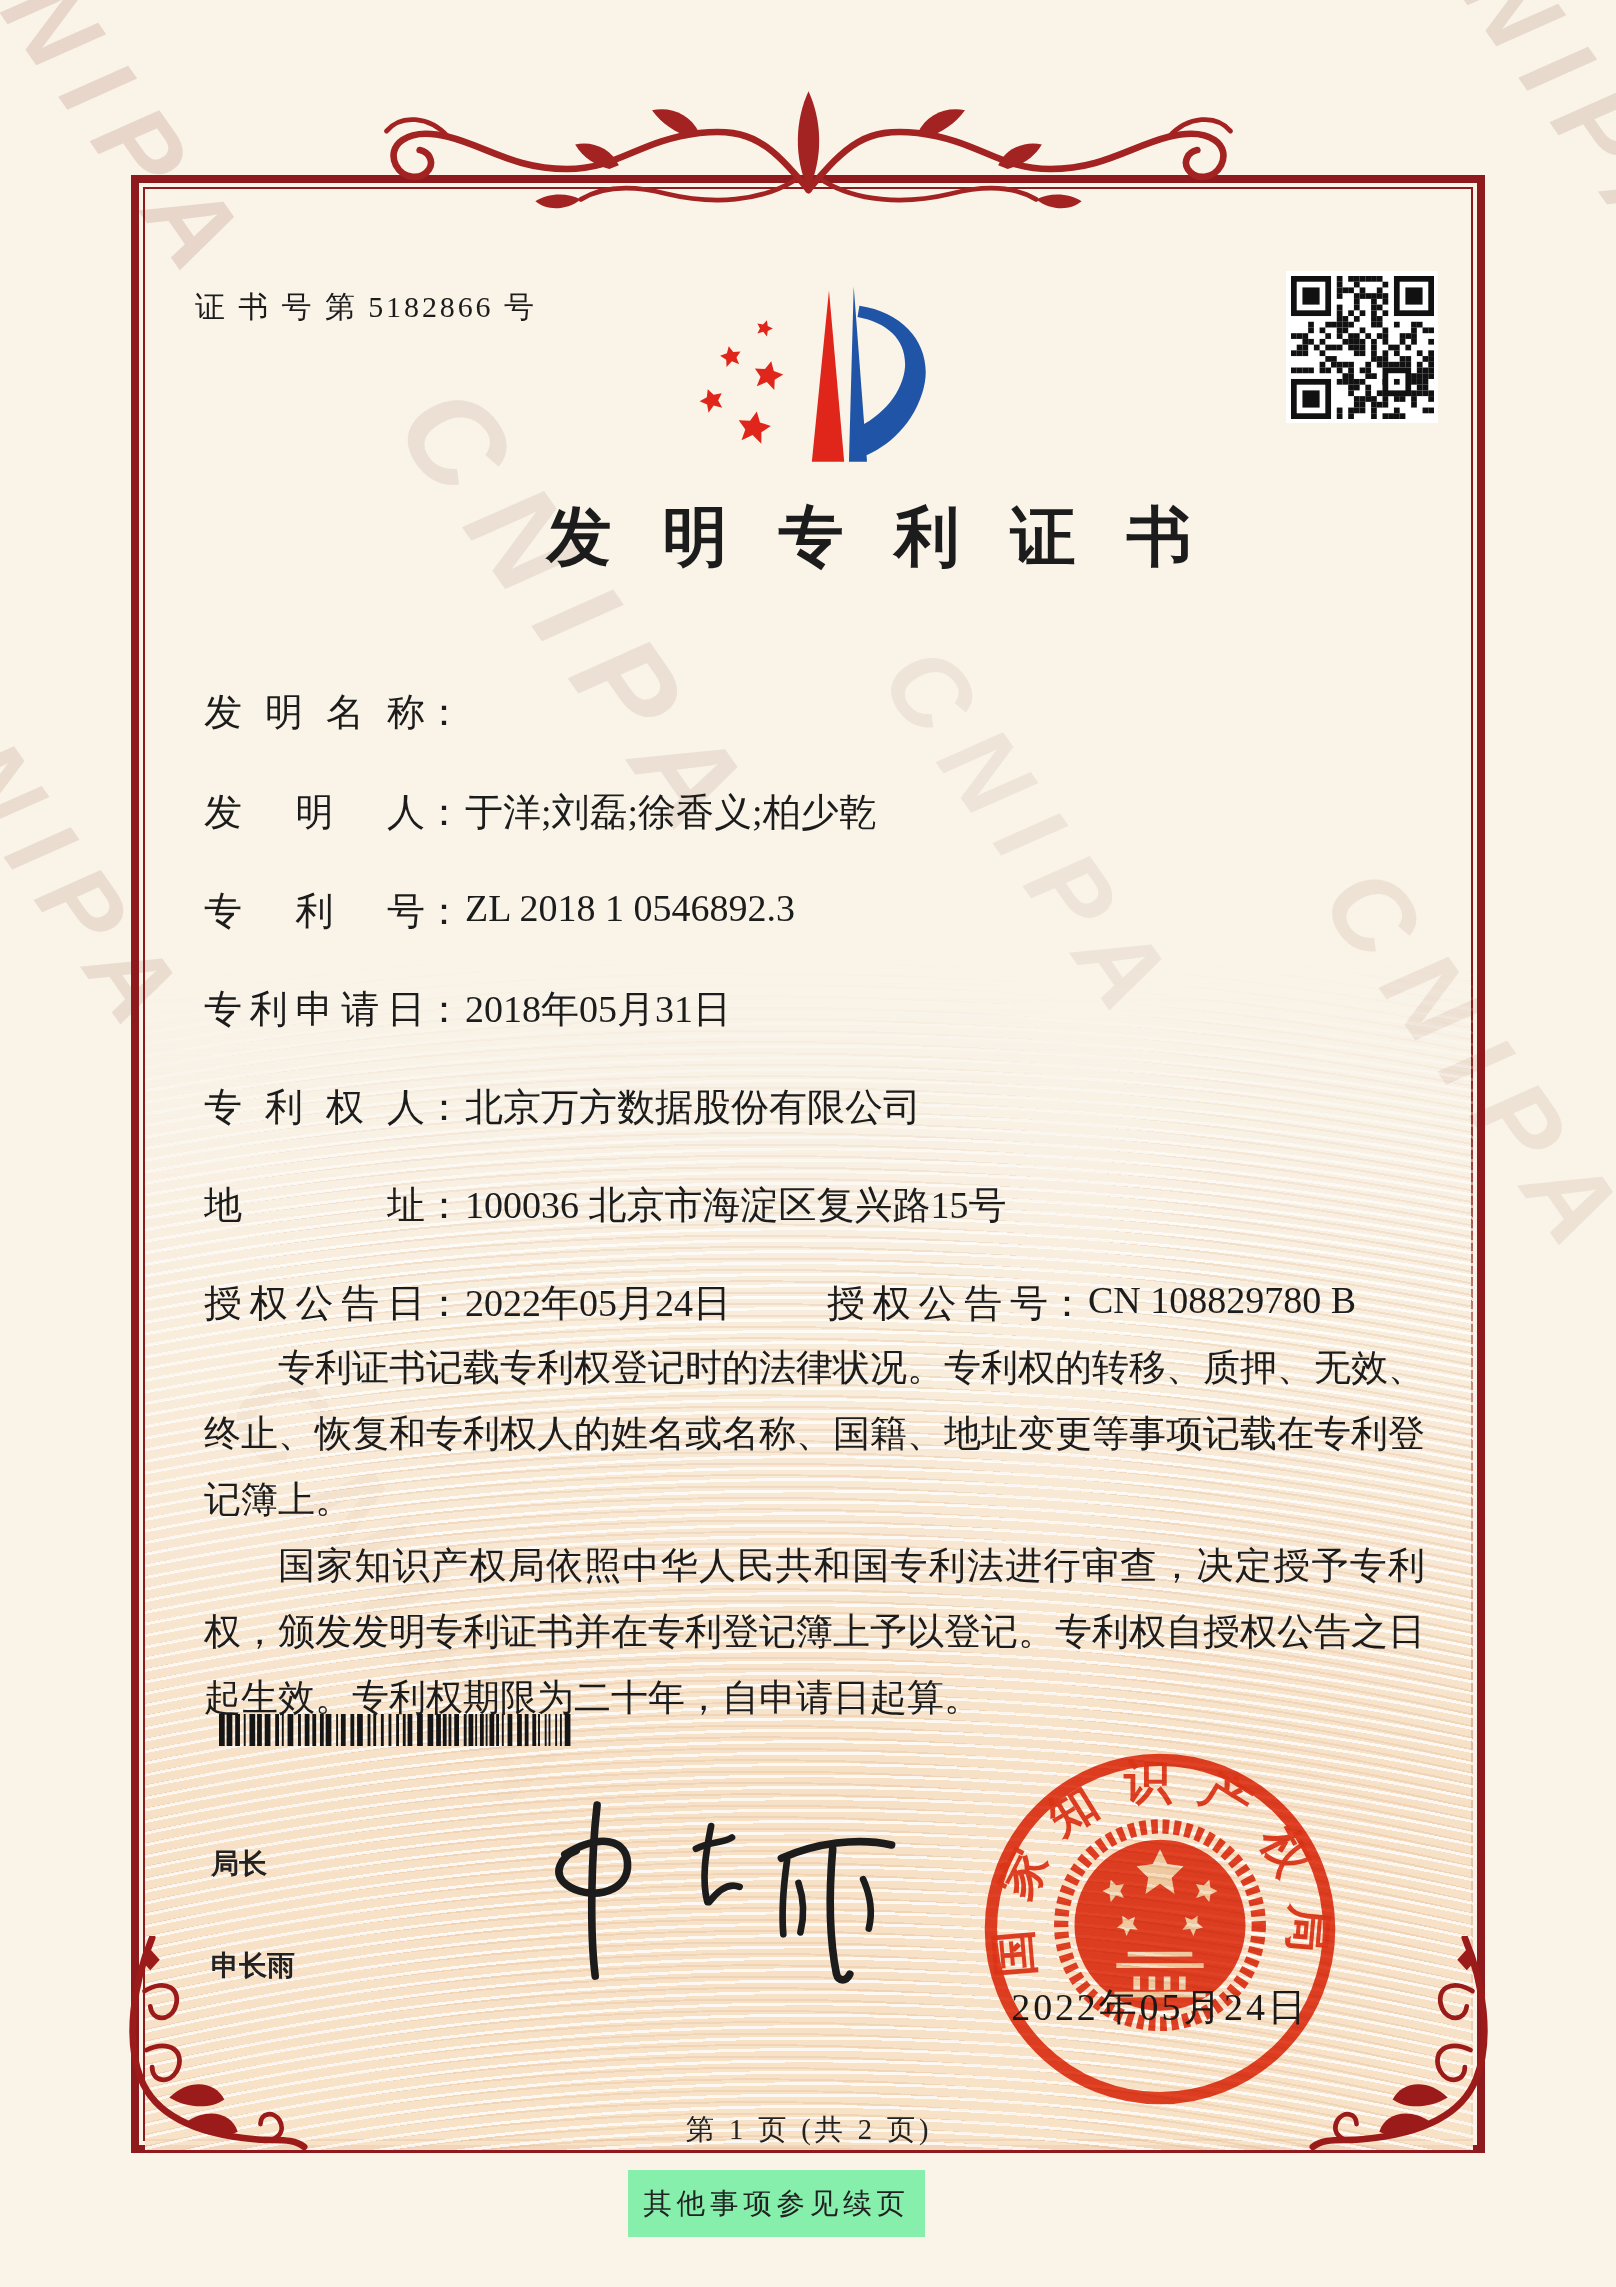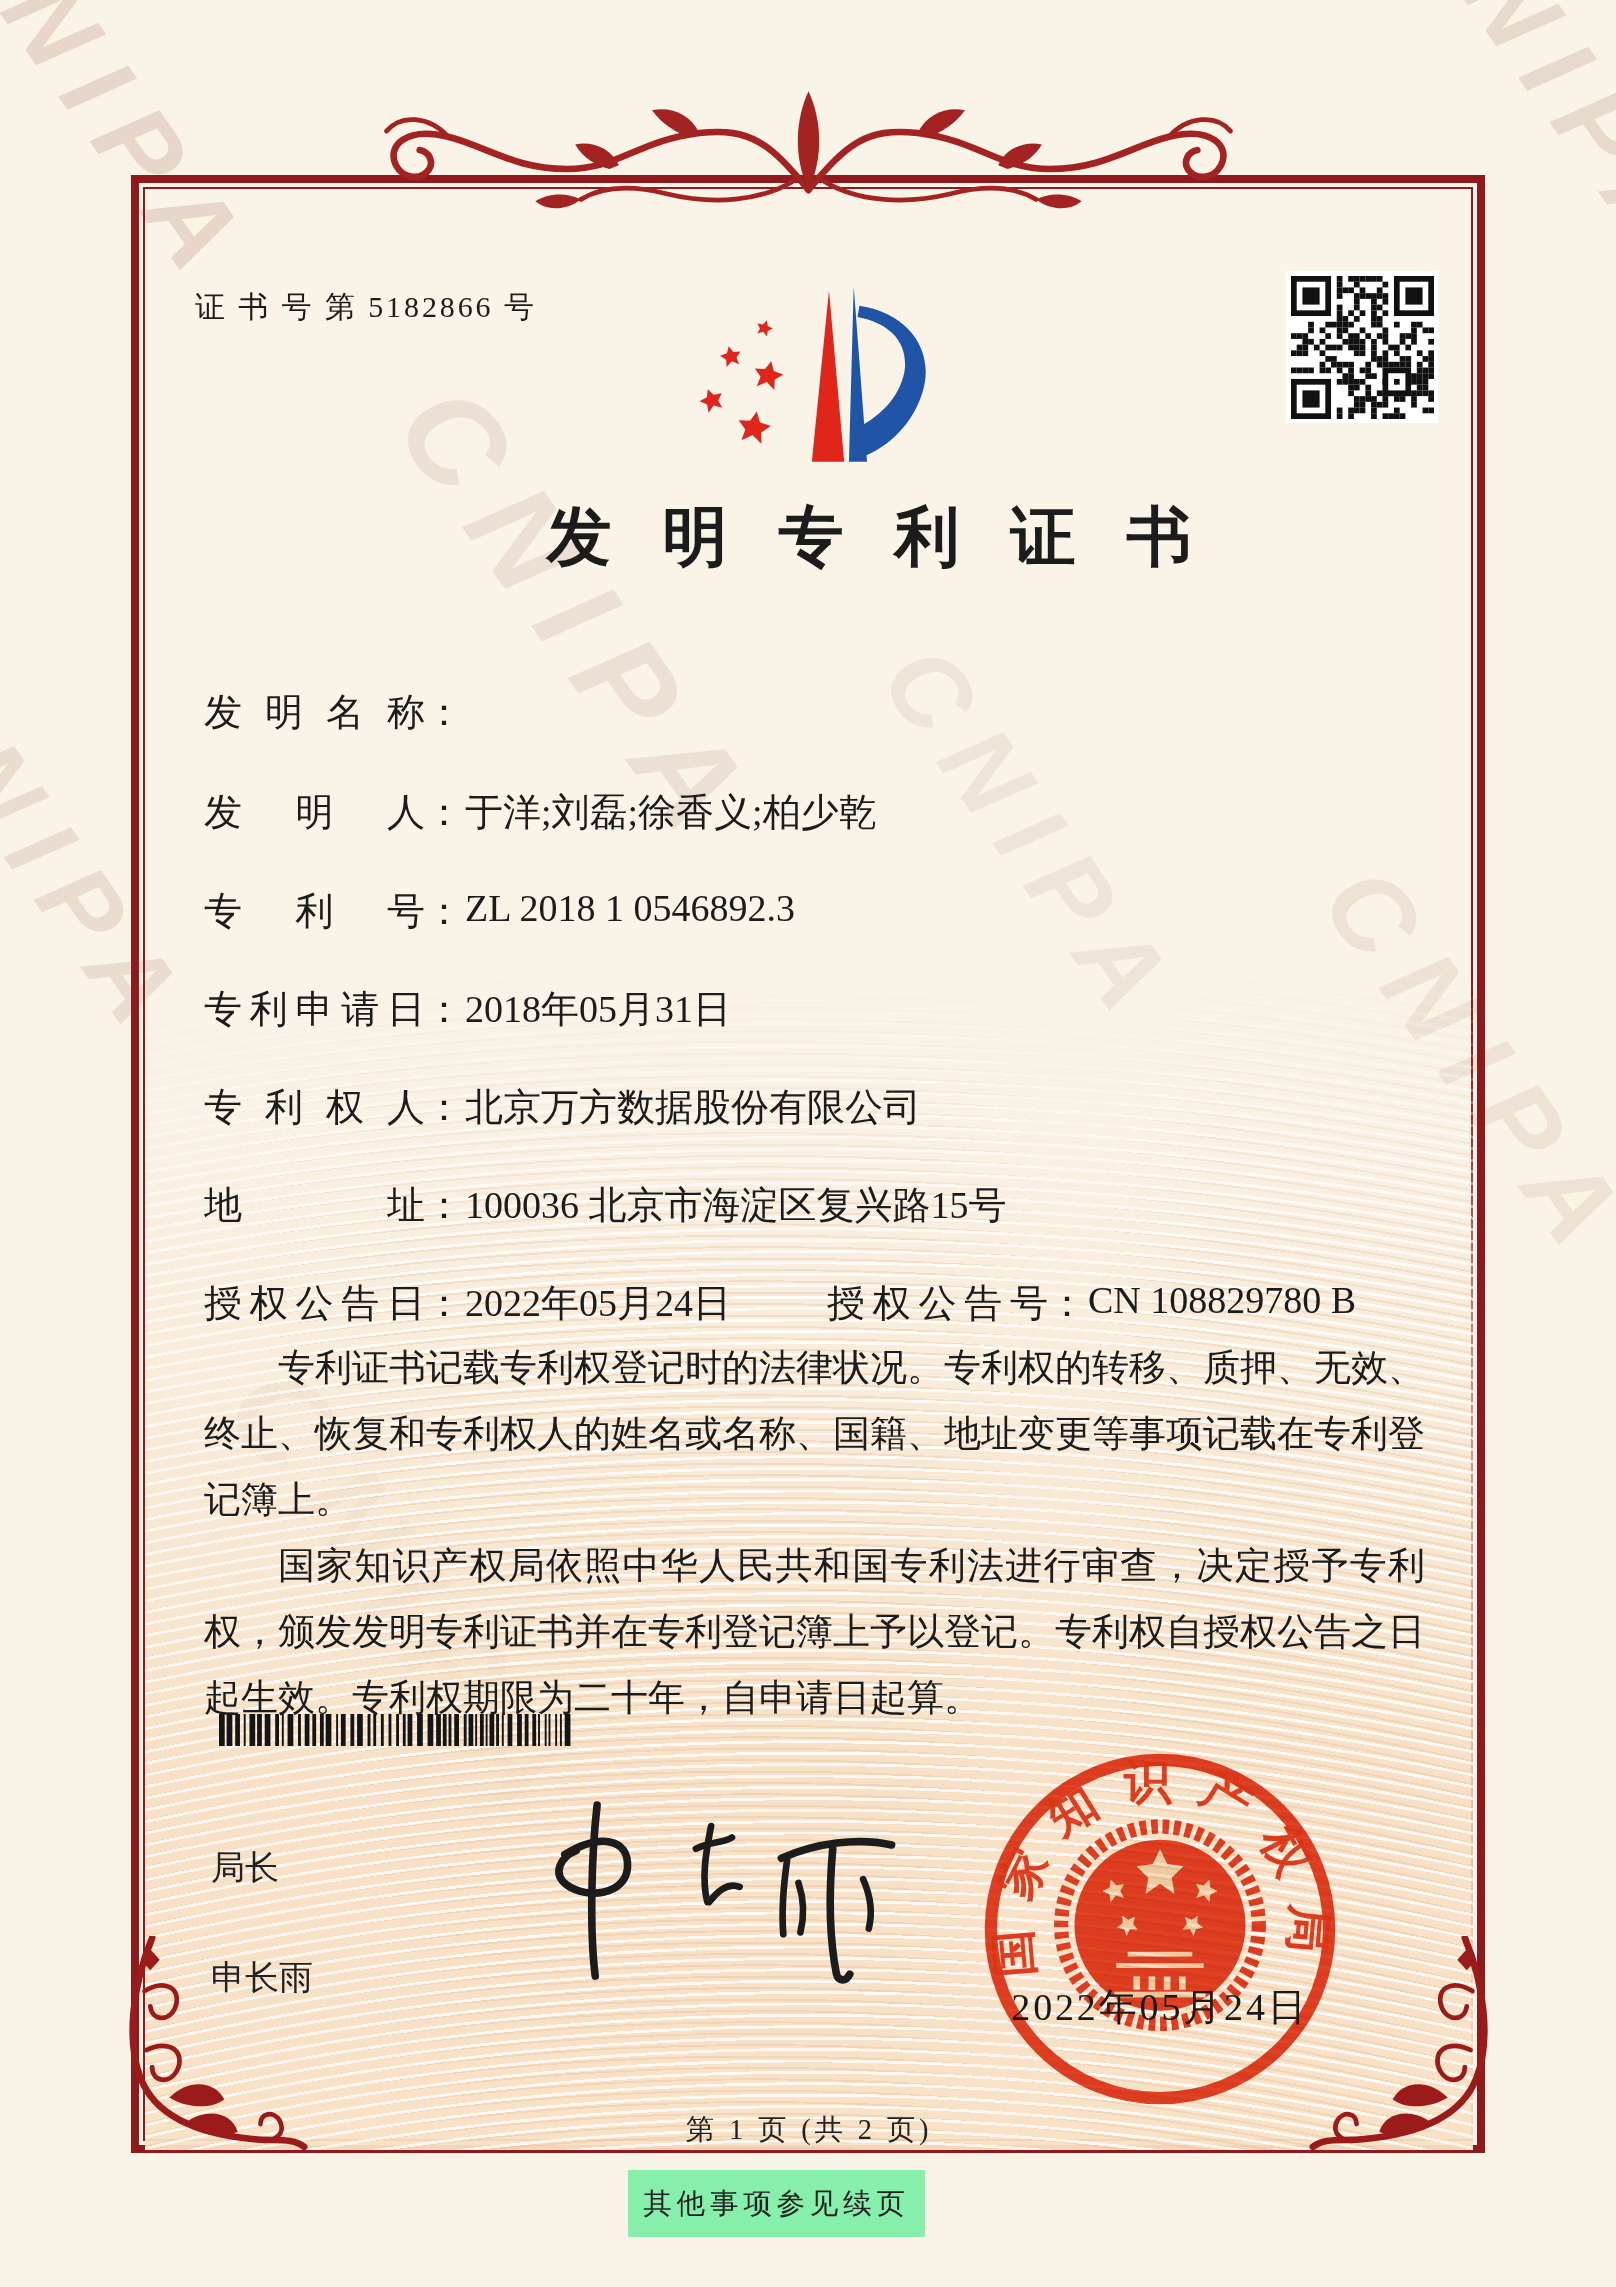--- a/index.html
+++ b/index.html
@@ -60,21 +60,21 @@
   
   .body-text{
     position:absolute;left:204px;top:1335px;width:1221px;
     font-size:37px;line-height:66px;text-align:justify;
   }
   .body-text p{margin:0;text-indent:2em;}
   
   .barcode{position:absolute;left:219px;top:1714px;width:360px;height:32px;}
   .signer{position:absolute;left:211px;top:1845px;
     font-family:"Liberation Sans","DejaVu Sans",sans-serif;
-    font-size:34px;font-weight:400;color:#222;}
+    font-size:28px;font-weight:700;color:#222;}
   .signer .name{display:block;margin-top:64px;}
   .signature{position:absolute;left:485px;top:1788px;width:418px;height:209px;}
   .seal{position:absolute;left:970px;top:1739px;width:380px;height:380px;mix-blend-mode:multiply;}
   .page-num{
     position:absolute;left:145px;top:2111px;width:1328px;
     text-align:center;font-size:28.5px;letter-spacing:3.8px;color:#222;
   }
   .cont-note{
     position:absolute;left:628px;top:2170px;width:297px;height:67px;
     background:#86efac;display:flex;align-items:center;justify-content:center;

